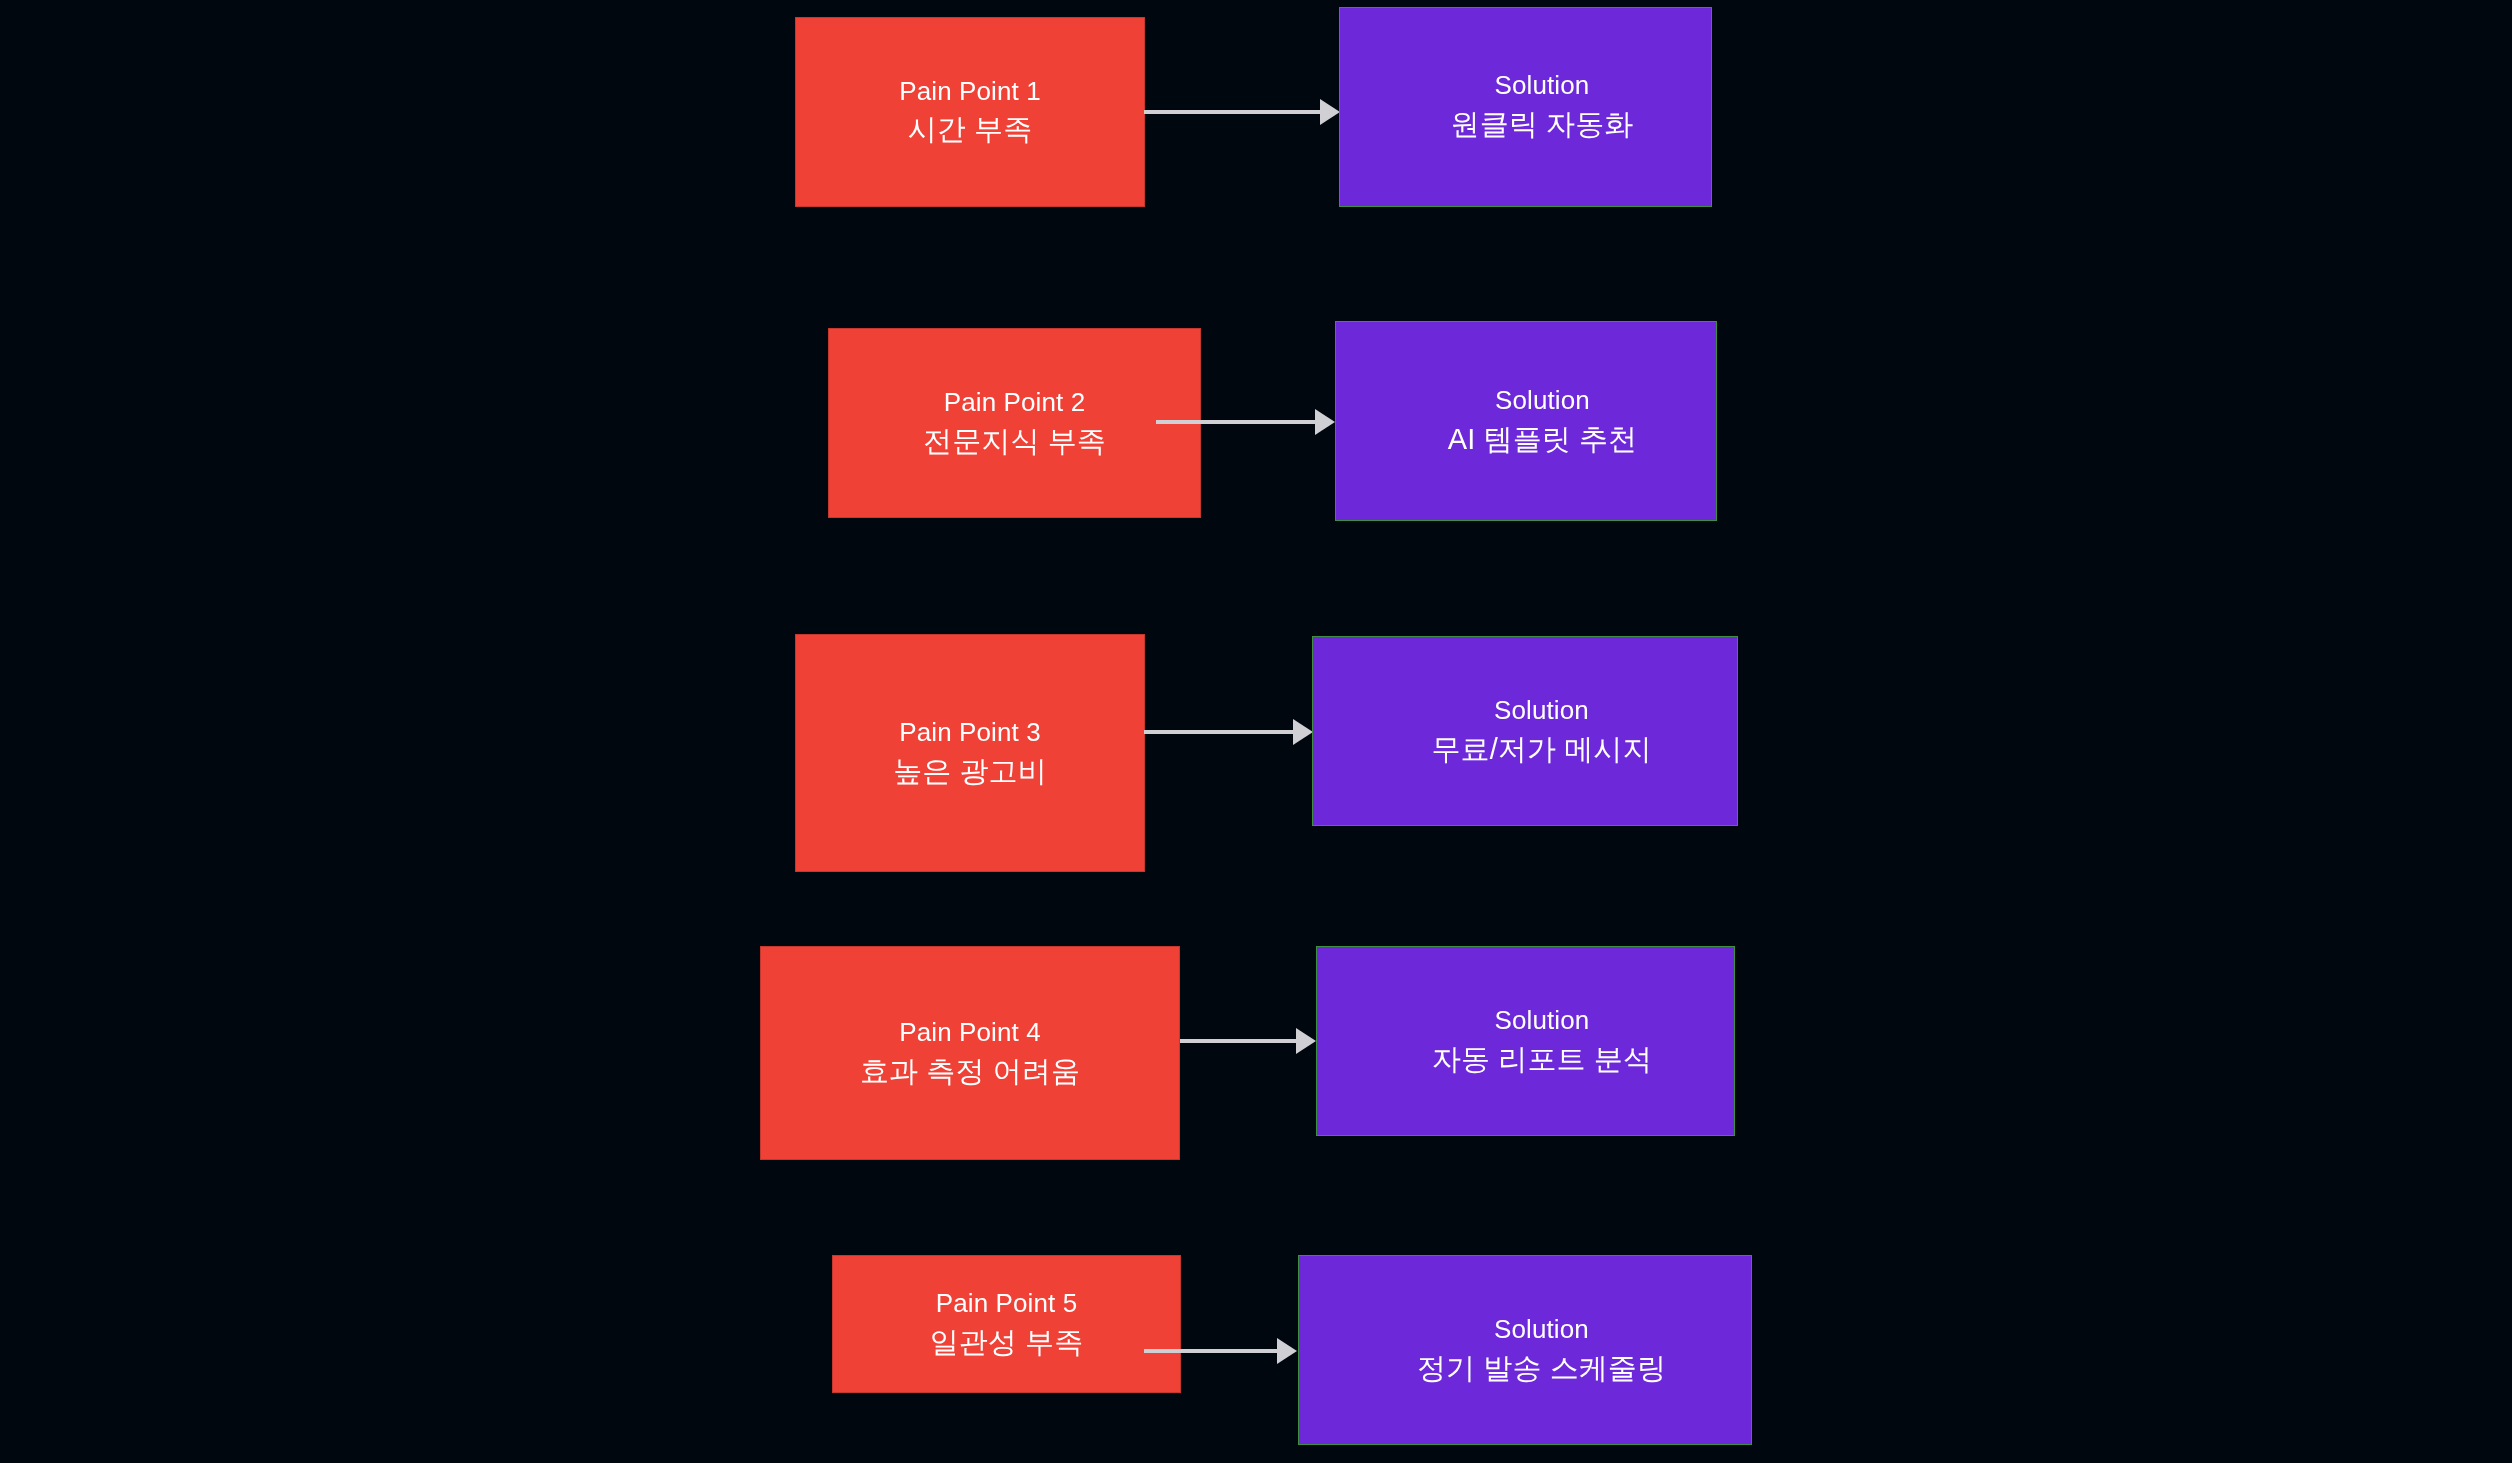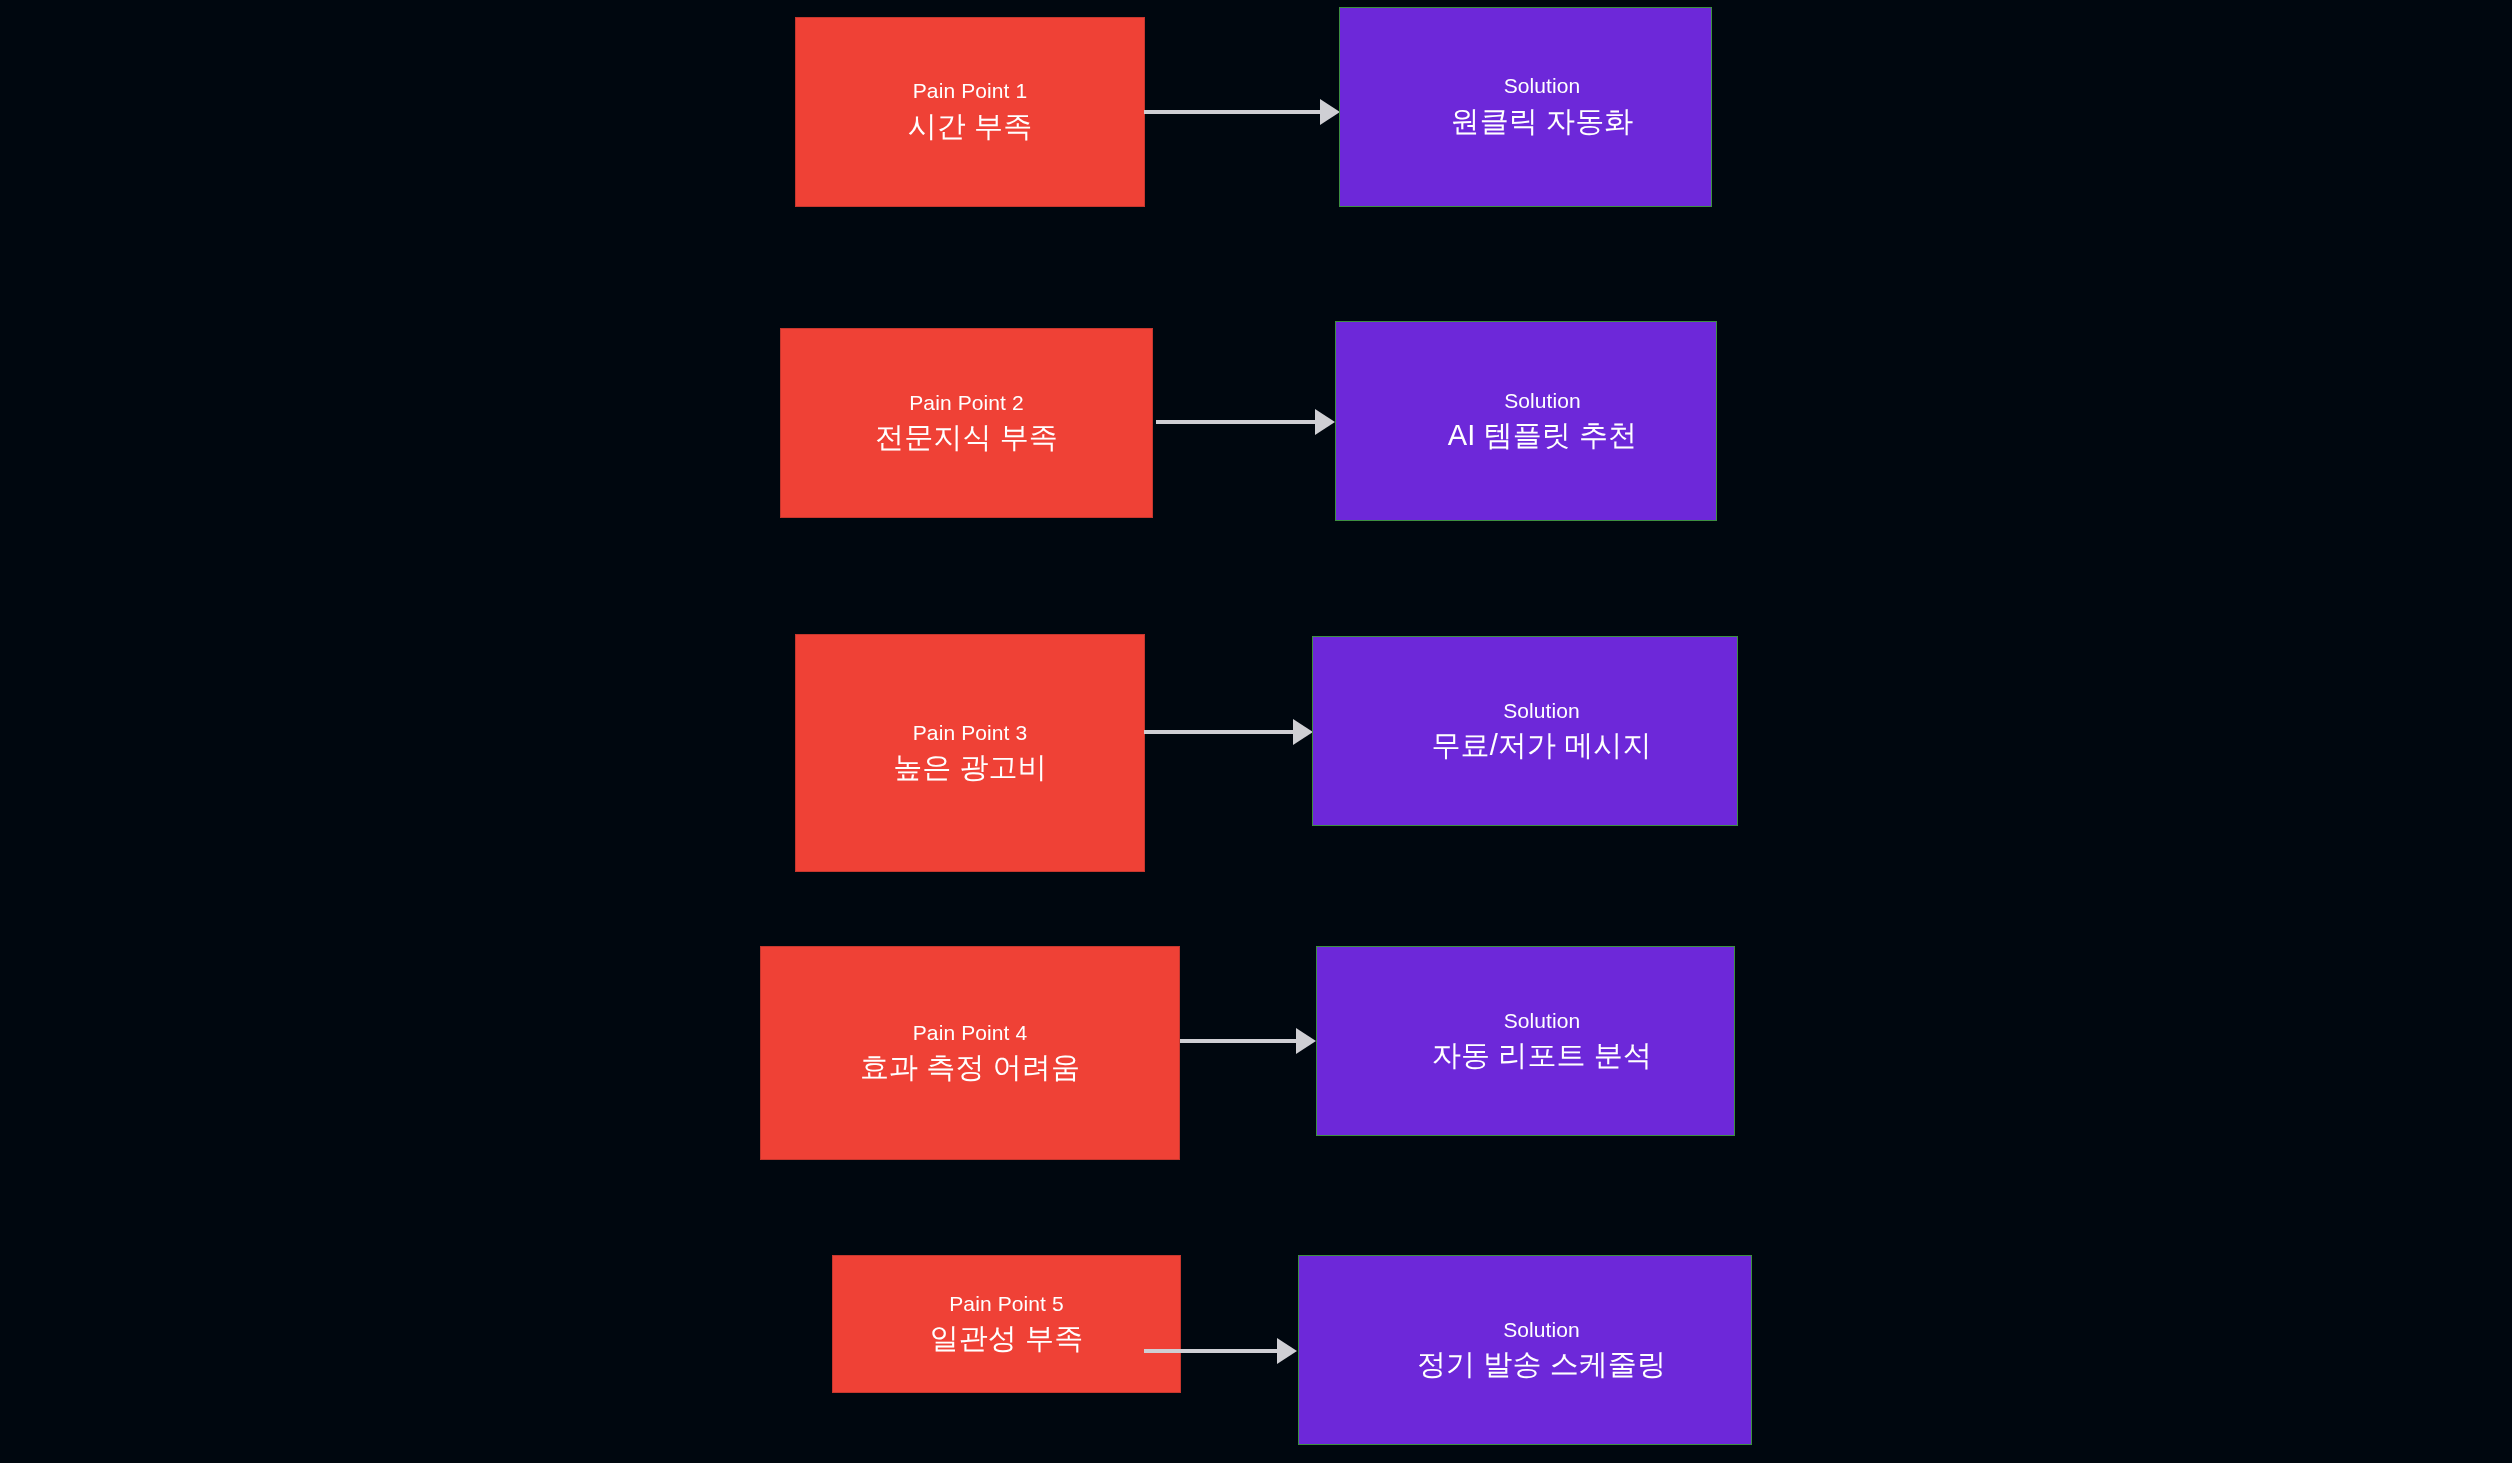--- a/index.html
+++ b/index.html
@@ -20,21 +20,21 @@
     box-sizing: border-box;
     display: flex;
     flex-direction: column;
     align-items: center;
     justify-content: center;
     text-align: center;
     color: #ffffff;
     line-height: 1.42;
     letter-spacing: 0.1px;
   }
-  .node .ln1 { font-size: 21px; }
+  .node .ln1 { font-size: 26px; }
   .node .ln2 { font-size: 29px; }
   .pain {
     background: #ef4136;
     border: 1.8px solid #c6372e;
   }
   .sol {
     background: #6d28d9;
     border: 1.8px solid #3d8f41;
     padding-left: 33px;
   }
@@ -61,21 +61,21 @@
     <span class="ln1">Pain Point 1</span>
     <span class="ln2">시간 부족</span>
   </div>
   <div class="edge" style="left:1144px; top:110px; width:177px;"></div>
   <div class="arrowhead" style="left:1320px; top:99px;"></div>
   <div class="node sol" style="left:1339px; top:6.5px; width:373px; height:200px;">
     <span class="ln1">Solution</span>
     <span class="ln2">원클릭 자동화</span>
   </div>
 
-  <div class="node pain" style="left:780px; top:328px; width:373px; height:190px;">
+  <div class="node pain" style="left:828px; top:328px; width:373px; height:190px;">
     <span class="ln1">Pain Point 2</span>
     <span class="ln2">전문지식 부족</span>
   </div>
   <div class="edge" style="left:1156px; top:420px; width:161px;"></div>
   <div class="arrowhead" style="left:1315px; top:409px;"></div>
   <div class="node sol" style="left:1335px; top:321px; width:382px; height:200px;">
     <span class="ln1">Solution</span>
     <span class="ln2">AI 템플릿 추천</span>
   </div>
 

